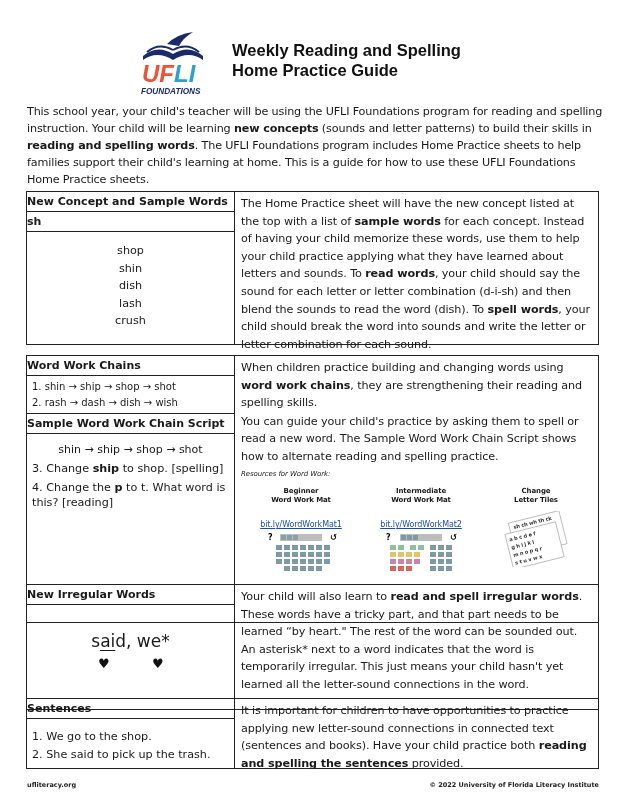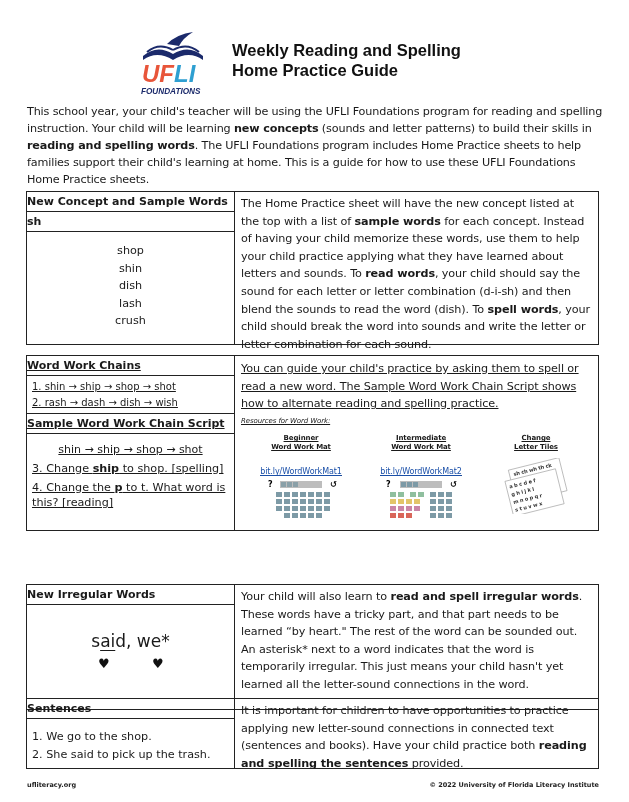--- a/index.html
+++ b/index.html
@@ -12,21 +12,21 @@
   .intro { position: absolute; left: 27px; top: 103px; width: 580px; font-size: 11.2px; line-height: 17px; letter-spacing: -0.15px; }
   b { font-weight: bold; }
 
   .box { position: absolute; left: 26px; width: 573px; border: 1.3px solid #222; display: flex; }
   .lcol { width: 208px; border-right: 1.3px solid #222; display: flex; flex-direction: column; }
   .rcol { flex: 1; padding: 3px 6px 0 6px; font-size: 11.2px; line-height: 17.6px; letter-spacing: -0.1px; }
   .hdr { font-weight: bold; font-size: 11px; padding: 3px 0 3px; border-bottom: 1.3px solid #222; }
   .cell { font-size: 11.2px; }
 
   .b1 { top: 191px; height: 154px; }
-  .b2 { top: 355px; height: 176px; text-decoration: underline; }
+  .b2 { top: 355px; height: 268px; }
   .b3 { top: 584px; height: 126px; }
   .b4 { top: 698px; height: 71px; }
 
   .words { text-align: center; line-height: 17.5px; padding-top: 10px; }
   .chains { padding: 3px 5px 2px 5px; line-height: 16px; border-bottom: 1.3px solid #222; font-size: 10px; }
   .script-line { text-align: center; padding: 9px 0 3px; font-size: 11px; }
   .script-steps { padding: 2px 5px 0 5px; line-height: 15.5px; font-size: 11.2px; }
   .script-steps div { margin-bottom: 3px; }
 
   .irreg { text-align: center; font-size: 17px; padding-top: 26px; position: relative; height: 100%; }
@@ -89,20 +89,21 @@
       <div>2. rash → dash → dish → wish</div>
     </div>
     <div class="hdr">Sample Word Work Chain Script</div>
     <div class="script-line">shin → ship → shop → shot</div>
     <div class="script-steps">
       <div><span>3. Change </span><b>ship</b><span> to shop. [spelling]</span></div>
       <div><span>4. Change the </span><b>p</b><span> to t. What word is this? [reading]</span></div>
     </div>
   </div>
   <div class="rcol">
+    <div><span>When children practice building and changing words using </span><b>word work chains</b><span>, they are strengthening their reading and spelling skills.</span></div>
     <div style="margin-top:1px">You can guide your child's practice by asking them to spell or read a new word. The Sample Word Work Chain Script shows how to alternate reading and spelling practice.</div>
     <div class="resources">Resources for Word Work:</div>
     <div class="res-row">
       <div class="res" style="width:120px">
         <div>Beginner</div>
         <div>Word Work Mat</div>
         <a class="link">bit.ly/WordWorkMat1</a>
         <svg class="mat" width="78" height="42" viewBox="0 0 78 42">
           <text x="6" y="7" font-size="8" font-family="DejaVu Sans, sans-serif">?</text>
           <rect x="18" y="1" width="42" height="7" fill="#bdbdbd"></rect>

